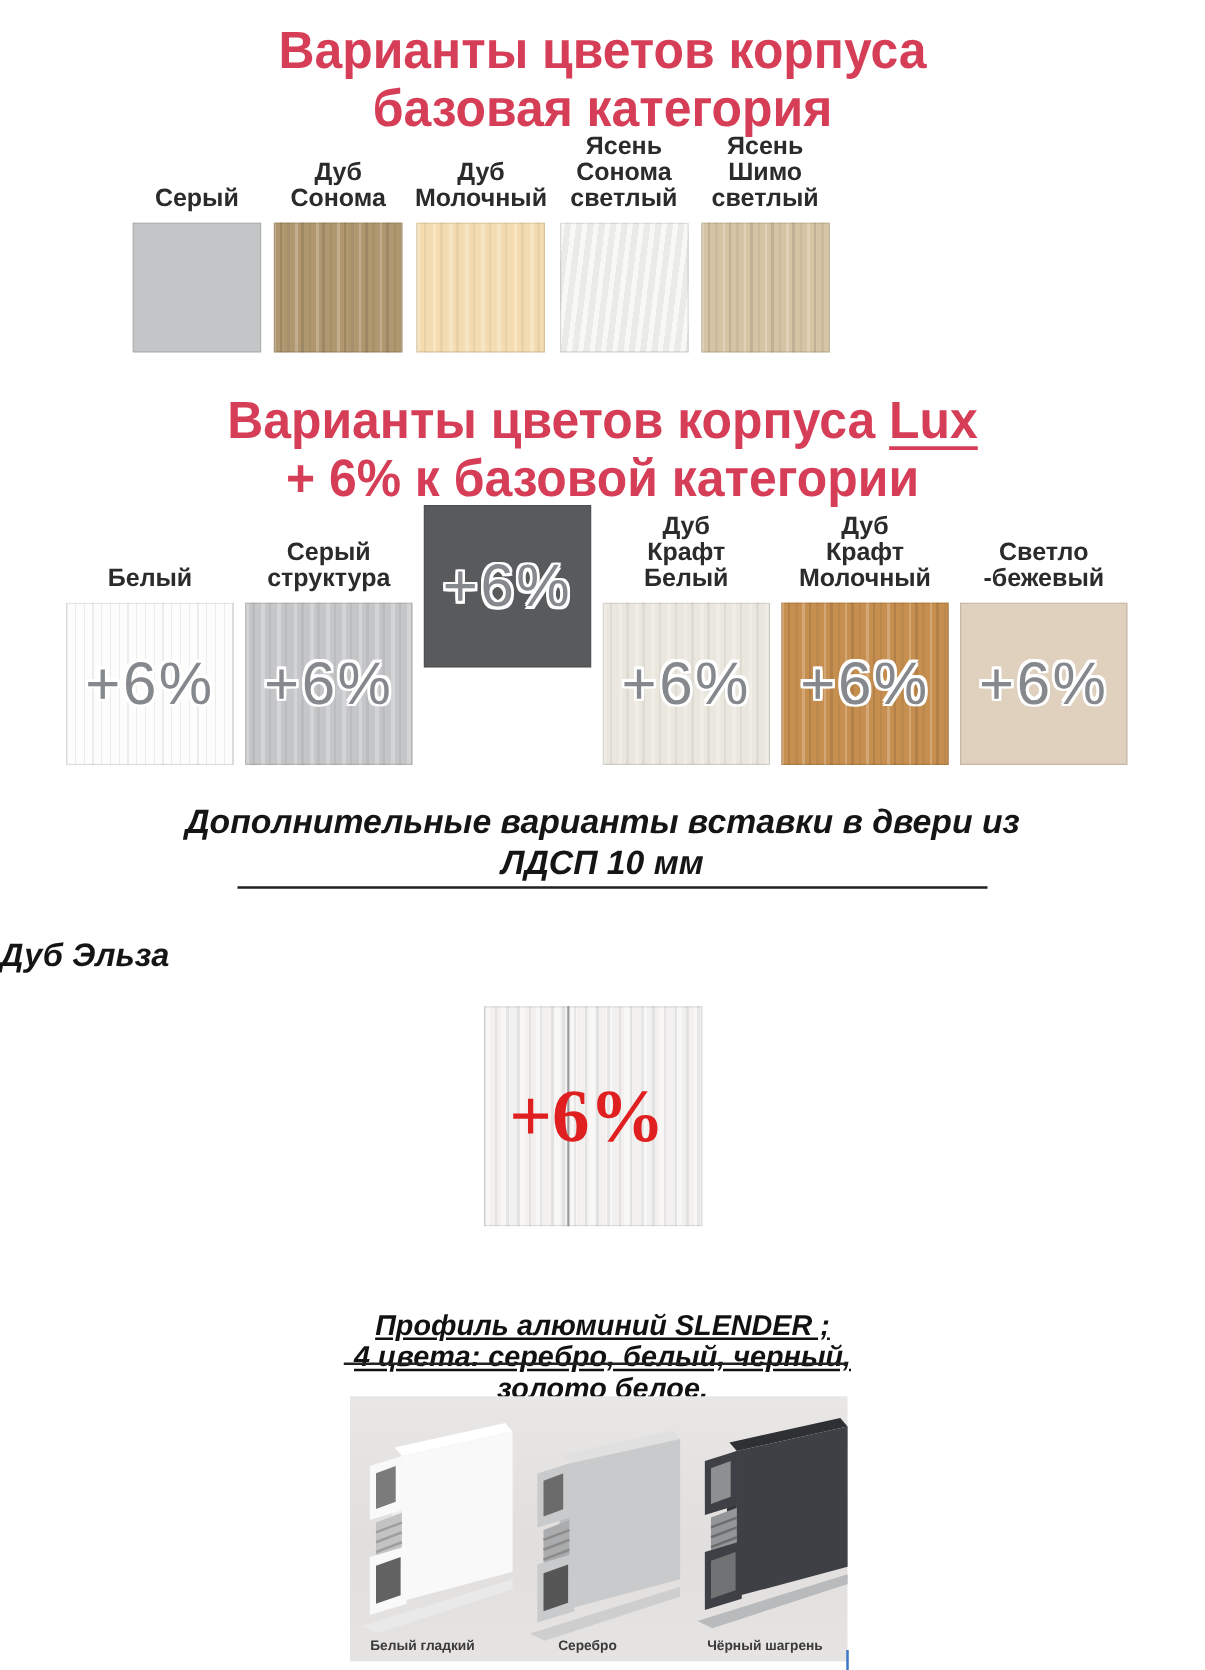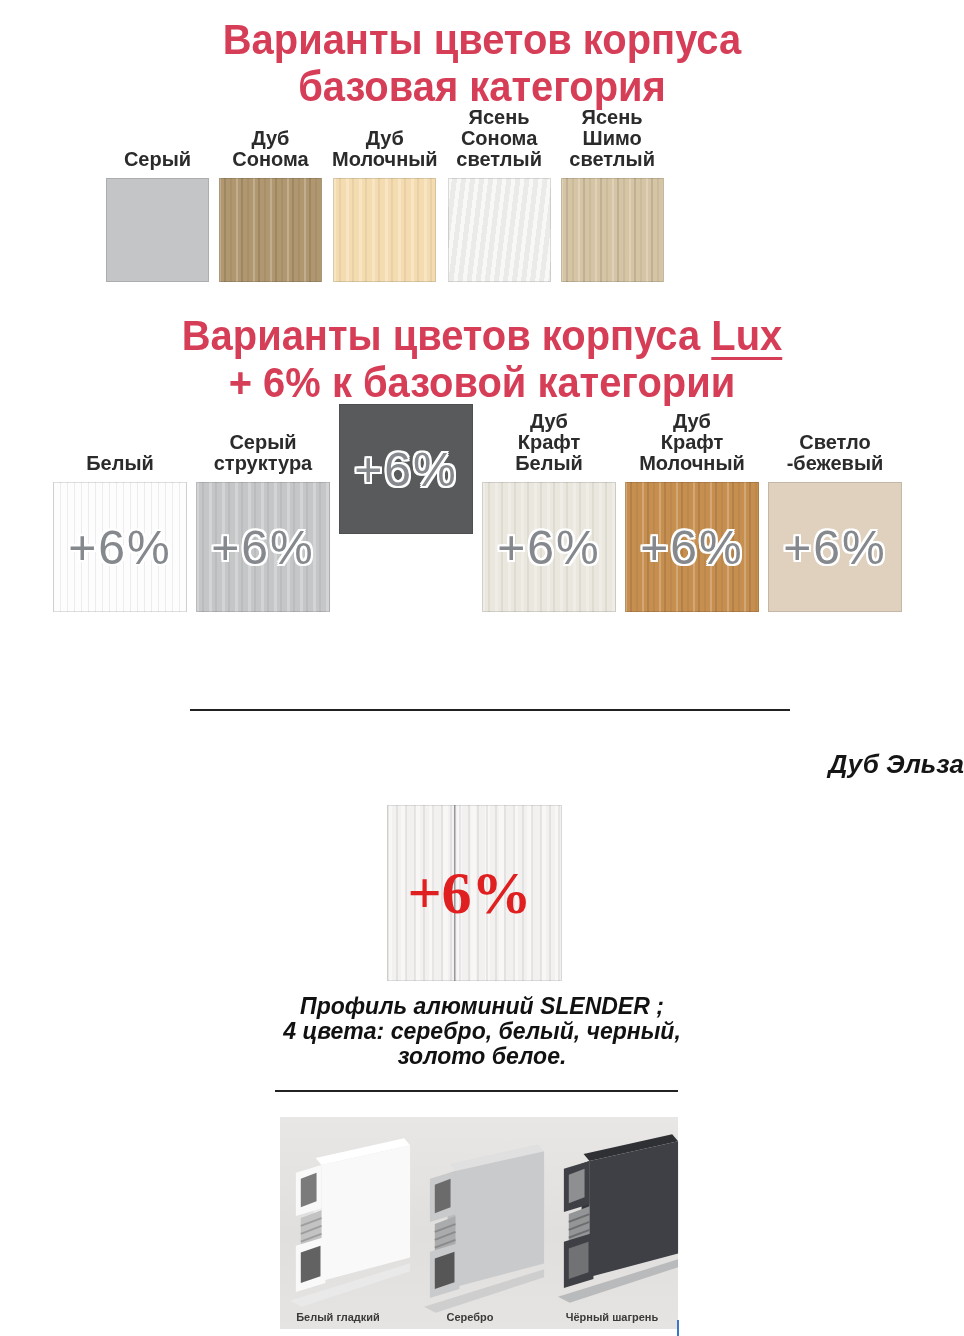--- a/index.html
+++ b/index.html
@@ -46,34 +46,34 @@
   
   .badge{position:absolute;inset:0;display:flex;align-items:center;justify-content:center;
          font-size:48px;letter-spacing:2px;color:#85888c;
          text-shadow:-2px -2px 0 #fff,2px -2px 0 #fff,-2px 2px 0 #fff,2px 2px 0 #fff,
                      -2px 0 0 #fff,2px 0 0 #fff,0 -2px 0 #fff,0 2px 0 #fff;}
   
   .insert-head{position:absolute;top:641px;left:0;width:964px;margin:0;text-align:center;
                font-weight:bold;font-style:italic;font-size:27px;line-height:33px;color:#151515;}
   .rule{position:absolute;height:2px;background:#222;}
   .rule1{left:190px;top:709px;width:600px;}
-  .elza-label{position:absolute;top:749px;left:0;width:964px;text-align:right;
+  .elza-label{position:absolute;top:749px;left:0;width:964px;text-align:left;
               font-weight:bold;font-style:italic;font-size:26px;color:#151515;}
   .elza-swatch{position:absolute;left:387px;top:805px;width:175px;height:176px;
      box-shadow:inset 0 0 0 1px rgba(0,0,0,.10);
      background-image:
        linear-gradient(90deg, rgba(0,0,0,0) 0 38%, rgba(80,80,85,.55) 38.4% 38.9%, rgba(0,0,0,0) 39.4%),
        repeating-linear-gradient(90deg, rgba(190,190,196,.30) 0 2px, rgba(0,0,0,0) 2px 9px),
        repeating-linear-gradient(90deg, rgba(255,255,255,.45) 0 5px, rgba(0,0,0,0) 5px 14px);}
   .badge-red{position:absolute;inset:0;display:flex;align-items:center;justify-content:center;
              font-family:"Liberation Serif",serif;font-weight:bold;font-size:60px;
              color:#e02020;padding-right:10px;}
   
-  .profile-text{position:absolute;top:994px;left:0;width:964px;margin:0;text-align:center;
-                font-weight:bold;font-style:italic;font-size:23px;line-height:25px;color:#111;}
+  .profile-text{position:absolute;top:1048px;left:0;width:964px;margin:0;text-align:center;
+                font-weight:bold;font-style:italic;font-size:23px;line-height:25px;color:#111;text-decoration:underline;}
   .rule2{left:275px;top:1090px;width:403px;}
   .photo{position:absolute;left:280px;top:1117px;width:398px;height:212px;
          background:linear-gradient(180deg,#e9e7e5 0%,#e1dfdd 55%,#e6e4e2 100%);}
   .photo-label{position:absolute;top:194px;transform:translateX(-50%);
                font-size:11px;font-weight:bold;color:#3a3a3a;white-space:nowrap;}
   .profile{position:absolute;}
   .p-white{left:8px;top:18px;
      --face:#f9f9f9;--top:#ffffff;--face2:#ededed;--hole:#7b7b7b;--hole2:#626262;
      --metal:#c3c3c3;--metalDark:#9e9e9e;--foot:#e9e9e9;}
   .p-silver{left:142px;top:24px;
@@ -185,20 +185,24 @@
         <div class="slabel">
           <div>Светло</div>
           <div>-бежевый</div>
         </div>
         <div class="swatch tex-flat" style="background-color: rgb(224, 209, 191);">
           <div class="badge">+6%</div>
         </div>
       </div>
     </div>
 
+  <h2 class="insert-head">
+    <span style="display:block">Дополнительные варианты вставки в двери из</span>
+    <span style="display:block">ЛДСП 10 мм</span>
+  </h2>
   <div class="rule rule1"></div>
 
   <div class="elza-label">Дуб Эльза</div>
 
   <div class="elza-swatch" id="elza-swatch" style="background-color: rgb(242, 241, 239);">
     <span class="badge-red">+6%</span>
   </div>
 
   <div class="profile-text">
     <span style="display:block">Профиль алюминий SLENDER ;</span>

